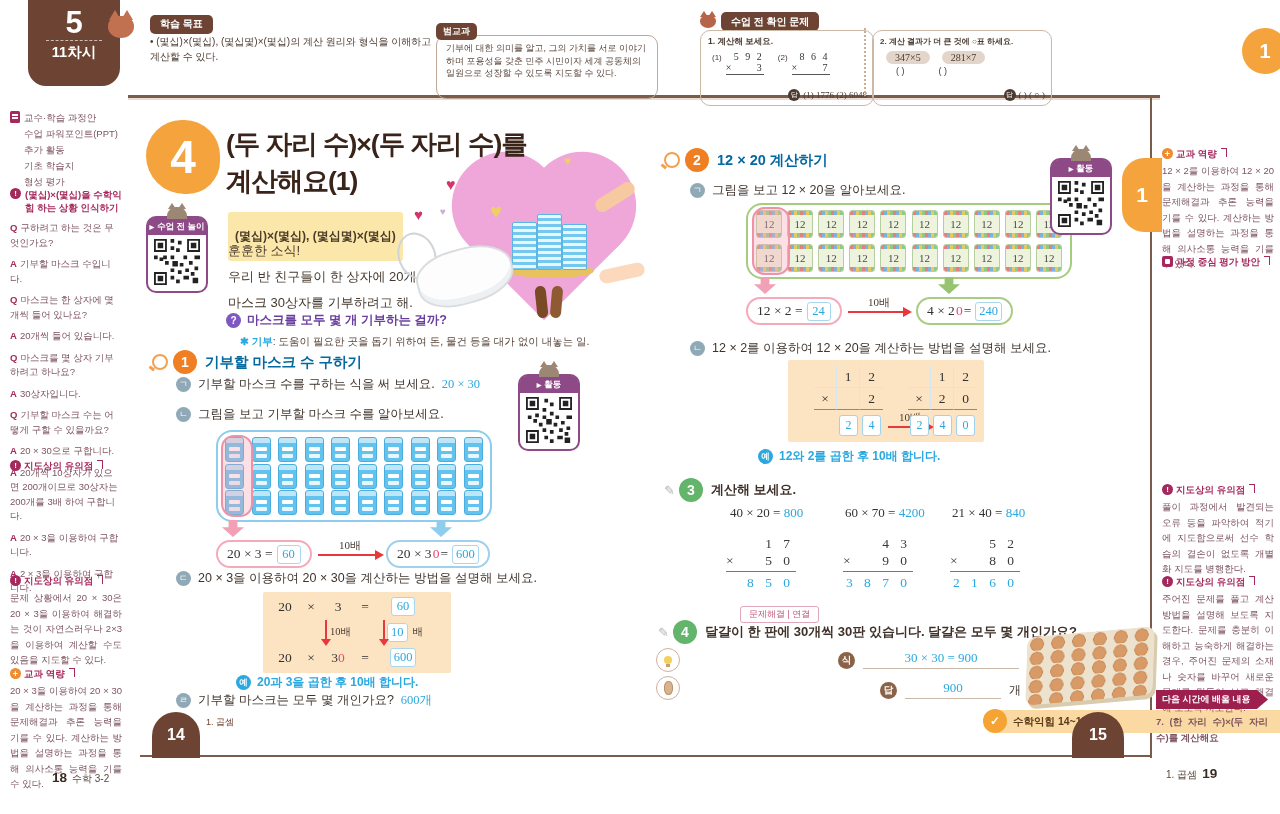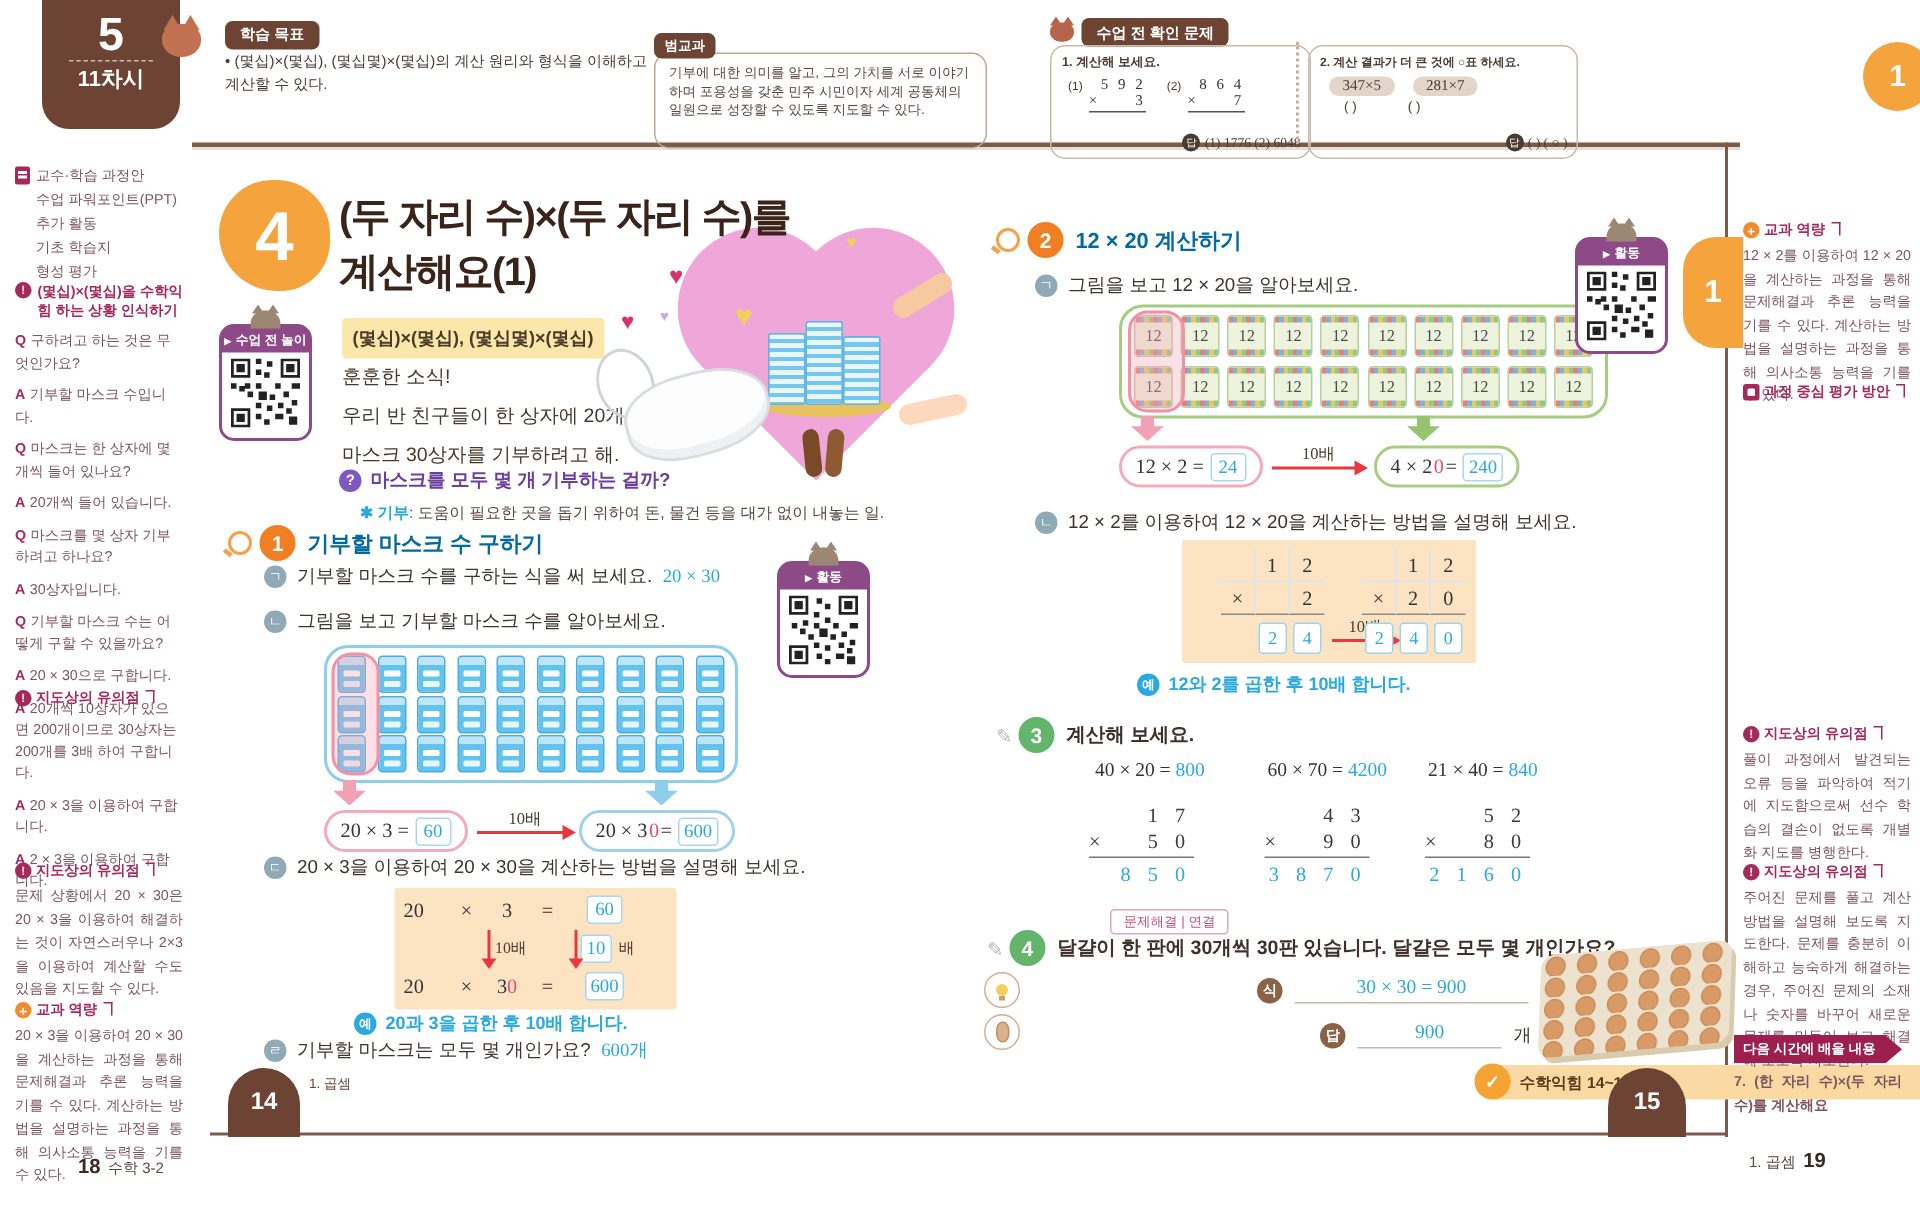--- a/index.html
+++ b/index.html
@@ -75,21 +75,21 @@
 
   
   .ptab{background:#6d4433;color:#fff;font-weight:bold;display:flex;align-items:center;justify-content:center;font-size:16px;z-index:3}
   #tab14{left:152px;top:712px;width:48px;height:46px;border-radius:25px 25px 0 0}
   #tab15{left:1072px;top:712px;width:52px;height:46px;border-radius:26px 26px 0 0}
   .unitft{font-size:9px;color:#6d4433}
 
   
   #blob4{left:146px;top:120px;width:74px;height:74px;border-radius:50% 50% 46% 54%;background:#f5a33c;color:#fff;font-size:46px;font-weight:bold;display:flex;align-items:center;justify-content:center;z-index:1}
   .ptitle{font-size:26.5px;font-weight:800;color:#3a241a;line-height:37px;letter-spacing:-1px;white-space:nowrap;z-index:2}
-  .subt{background:#fbe7a9;border-radius:3px;padding:5px 7px;font-size:12px;font-weight:bold;color:#4a3a28;white-space:nowrap}
+  .subt{background:#fbe7a9;border-radius:3px;padding:16px 7px;font-size:12px;font-weight:bold;color:#4a3a28;white-space:nowrap}
   .story{font-size:13px;color:#45382e;line-height:26px;white-space:nowrap}
   .qline{display:flex;align-items:center;gap:6px;font-size:12.5px;font-weight:bold;color:#6a3fa0;white-space:nowrap}
   .qm{width:15px;height:15px;border-radius:50%;background:#7e57c2;color:#fff;font-weight:bold;font-size:10px;display:inline-flex;align-items:center;justify-content:center;flex:none}
   .fnote{font-size:10.5px;color:#5a463c;white-space:nowrap}
   .fnote .st{color:#2aa9e0;font-weight:bold}
 
   
   .qrb{width:58px;border:2px solid #8e4a86;border-radius:10px;background:#fff;text-align:center;z-index:2}
   .qrb .qhead{background:#8e4a86;color:#fff;font-size:8.5px;font-weight:bold;padding:2.5px 0;border-radius:6px 6px 0 0;display:flex;align-items:center;justify-content:center;gap:3px;white-space:nowrap}
   .qrb .qhead::before{content:"▶";font-size:6px}
@@ -124,21 +124,21 @@
   .darr{width:22px;height:17px;clip-path:polygon(30% 0,70% 0,70% 42%,100% 42%,50% 100%,0 42%,30% 42%)}
   .darr.pk{background:#f2a0b5}.darr.bl{background:#8ecdee}.darr.gn{background:#97c46f}
   .eqpill{display:flex;align-items:center;gap:4px;border-radius:16px;padding:0 9px;height:28px;background:#fff;font-family:"Liberation Serif",serif;font-size:13.5px;color:#333;white-space:nowrap;box-sizing:border-box}
   .eqpill.pk{border:2.5px solid #f5aabb}.eqpill.bl{border:2.5px solid #9fd0ec}.eqpill.gn{border:2.5px solid #a8cc84}
   .ansbox{display:inline-flex;align-items:center;justify-content:center;min-width:24px;height:19px;background:#fff;border:1.5px solid #a8d8f0;border-radius:3px;color:#2aa9e0;font-family:"Liberation Serif",serif;font-size:12.5px;padding:0 3px;box-sizing:border-box}
   .harr{height:2px;background:#e8383d;position:absolute}
   .harr::after{content:"";position:absolute;right:-2px;top:-4.5px;border-left:9px solid #e8383d;border-top:5.5px solid transparent;border-bottom:5.5px solid transparent}
   .harr .hlbl{position:absolute;top:-16px;left:50%;transform:translateX(-50%);font-family:"Liberation Serif",serif;font-size:11px;color:#4a3a30;background:transparent}
   .peach{background:#fce3c2;border-radius:2px}
   .st-row{display:flex;align-items:center;height:23px;font-family:"Liberation Serif",serif;font-size:13.5px;color:#333}
-  .st-row .c1{width:32px;}.st-row .c2{width:20px;text-align:center}.st-row .c3{width:34px;text-align:center}.st-row .c4{width:20px;text-align:center}.st-row .c5{width:56px;display:flex;justify-content:center;align-items:center;gap:2px}
+  .st-row .c1{width:32px;text-align:center}.st-row .c2{width:20px;text-align:center}.st-row .c3{width:34px;text-align:center}.st-row .c4{width:20px;text-align:center}.st-row .c5{width:56px;display:flex;justify-content:center;align-items:center;gap:2px}
   .st-arr{height:28px}
   .varr{width:2px;height:24px;background:#e8383d;position:relative}
   .varr::after{content:"";position:absolute;left:-4px;bottom:-2px;border-top:7px solid #e8383d;border-left:5px solid transparent;border-right:5px solid transparent}
   .lbl10{font-family:"Liberation Serif",serif;font-size:10.5px;color:#4a3a30;margin-left:3px}
   .exline{display:flex;align-items:center;white-space:nowrap}
   .exb{width:15px;height:15px;border-radius:50%;background:#2aa9e0;color:#fff;font-size:8.5px;font-weight:bold;display:inline-flex;align-items:center;justify-content:center;margin-right:6px;flex:none}
   .extxt{color:#2aa9e0;font-size:12px;font-weight:bold}
 
   
   .vmul{display:flex;flex-direction:column}

